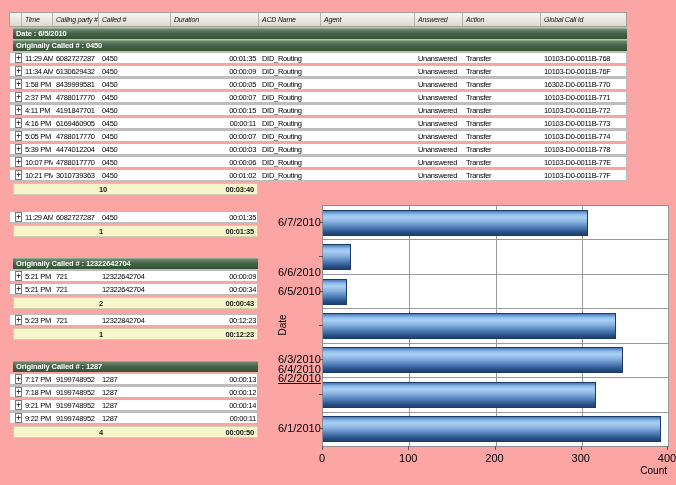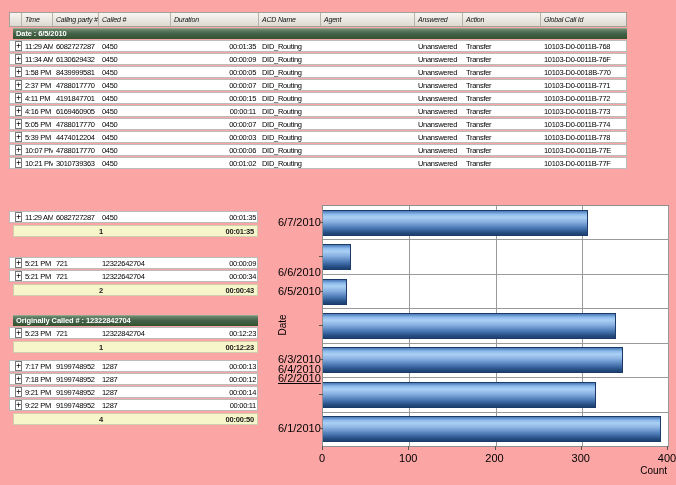--- a/index.html
+++ b/index.html
@@ -86,20 +86,23 @@
       <div class="hcell c-acd">ACD Name</div>
       <div class="hcell c-ag">Agent</div>
       <div class="hcell c-ans">Answered</div>
       <div class="hcell c-act">Action</div>
       <div class="hcell c-gid">Global Call Id</div>
     </div>
 
     <div class="gbar wide">
       <span>Date : 6/5/2010</span>
     </div>
+    <div class="gbar wide">
+      <span>Originally Called # : 0450</span>
+    </div>
 
     <div>
         <div class="row">
         <div class="cell c-exp expwrap">
           <div class="expbox">+</div>
         </div>
         <div class="cell c-time">11:29 AM</div>
         <div class="cell c-cp">6082727287</div>
         <div class="cell c-cd">0450</div>
         <div class="cell c-dur dur">00:01:35</div>
@@ -128,21 +131,21 @@
           <div class="expbox">+</div>
         </div>
         <div class="cell c-time">1:58 PM</div>
         <div class="cell c-cp">8439999581</div>
         <div class="cell c-cd">0450</div>
         <div class="cell c-dur dur">00:00:05</div>
         <div class="cell c-acd">DID_Routing</div>
         <div class="cell c-ag"></div>
         <div class="cell c-ans">Unanswered</div>
         <div class="cell c-act">Transfer</div>
-        <div class="cell c-gid">10103-D0-0018B-770</div>
+        <div class="cell c-gid">16302-D0-0011B-770</div>
       </div>
         <div class="row">
         <div class="cell c-exp expwrap">
           <div class="expbox">+</div>
         </div>
         <div class="cell c-time">2:37 PM</div>
         <div class="cell c-cp">4788017770</div>
         <div class="cell c-cd">0450</div>
         <div class="cell c-dur dur">00:00:07</div>
         <div class="cell c-acd">DID_Routing</div>
@@ -230,20 +233,24 @@
         <div class="cell c-cd">0450</div>
         <div class="cell c-dur dur">00:01:02</div>
         <div class="cell c-acd">DID_Routing</div>
         <div class="cell c-ag"></div>
         <div class="cell c-ans">Unanswered</div>
         <div class="cell c-act">Transfer</div>
         <div class="cell c-gid">10103-D0-0011B-77F</div>
       </div>
       </div>
 
+    <div class="sumrow">
+      <span class="sumcount">10</span>
+      <span class="sumtotal">00:03:40</span>
+    </div>
   </div>
 
   <div class="subtable" style="top:211px">
     <div>
         <div class="row">
         <div class="cell c-exp expwrap">
             <div class="expbox">+</div>
           </div>
         <div class="cell c-time">11:29 AM</div>
         <div class="cell c-cp">6082727287</div>
@@ -251,20 +258,23 @@
         <div class="cell c-dur dur">00:01:35</div>
       </div>
       </div>
     <div class="sumrow">
       <span class="sumcount">1</span>
       <span class="sumtotal">00:01:35</span>
     </div>
   </div>
 
   <div class="subtable" style="top:257px">
+    <div class="gbar narrow">
+      <span>Originally Called # : 12322642704</span>
+    </div>
     <div>
         <div class="row">
         <div class="cell c-exp expwrap">
             <div class="expbox">+</div>
           </div>
         <div class="cell c-time">5:21 PM</div>
         <div class="cell c-cp">721</div>
         <div class="cell c-cd">12322642704</div>
         <div class="cell c-dur dur">00:00:09</div>
       </div>
@@ -278,41 +288,41 @@
         <div class="cell c-dur dur">00:00:34</div>
       </div>
       </div>
     <div class="sumrow">
       <span class="sumcount">2</span>
       <span class="sumtotal">00:00:43</span>
     </div>
   </div>
 
   <div class="subtable" style="top:314px">
-    <div class="gbar narrow">
-      <span>Originally Called # : 12322842704</span>
-    </div>
     <div>
         <div class="row">
         <div class="cell c-exp expwrap">
             <div class="expbox">+</div>
           </div>
         <div class="cell c-time">5:23 PM</div>
         <div class="cell c-cp">721</div>
         <div class="cell c-cd">12322842704</div>
         <div class="cell c-dur dur">00:12:23</div>
       </div>
       </div>
     <div class="sumrow">
       <span class="sumcount">1</span>
       <span class="sumtotal">00:12:23</span>
     </div>
   </div>
 
   <div class="subtable" style="top:360px">
+    <div class="gbar narrow">
+      <span>Originally Called # : 1287</span>
+    </div>
     <div>
         <div class="row">
         <div class="cell c-exp expwrap">
             <div class="expbox">+</div>
           </div>
         <div class="cell c-time">7:17 PM</div>
         <div class="cell c-cp">9199748952</div>
         <div class="cell c-cd">1287</div>
         <div class="cell c-dur dur">00:00:13</div>
       </div>

